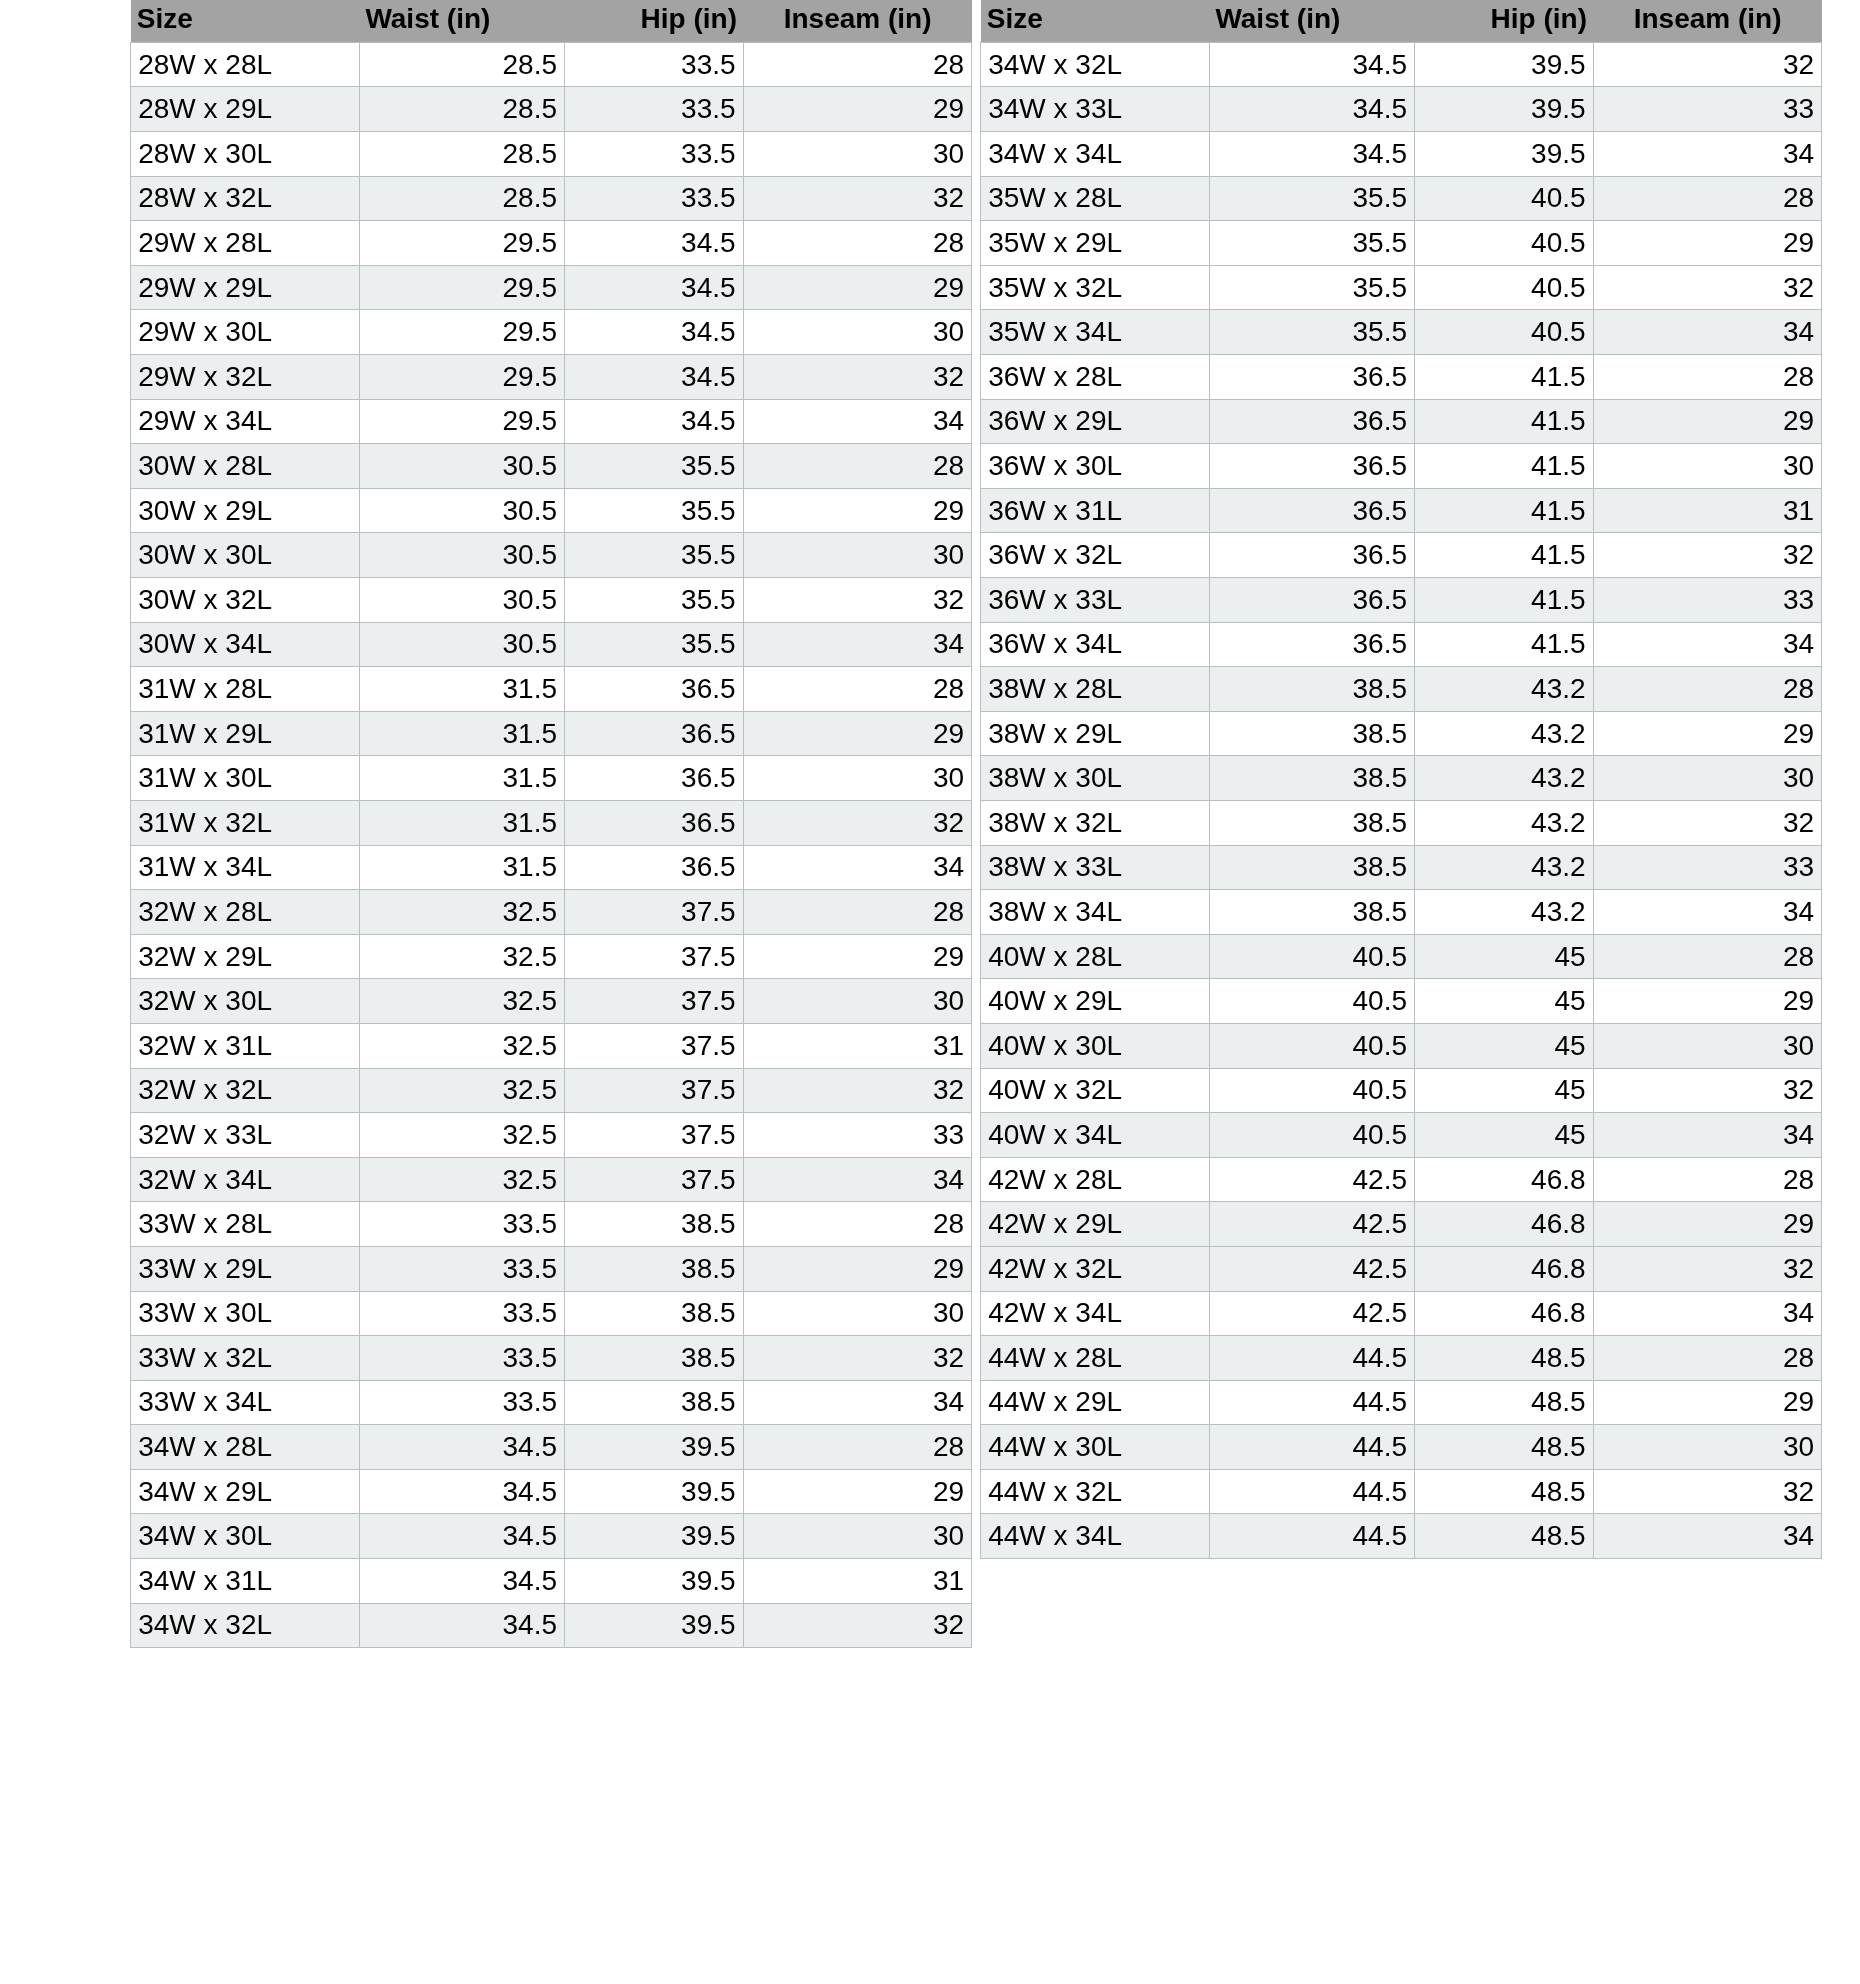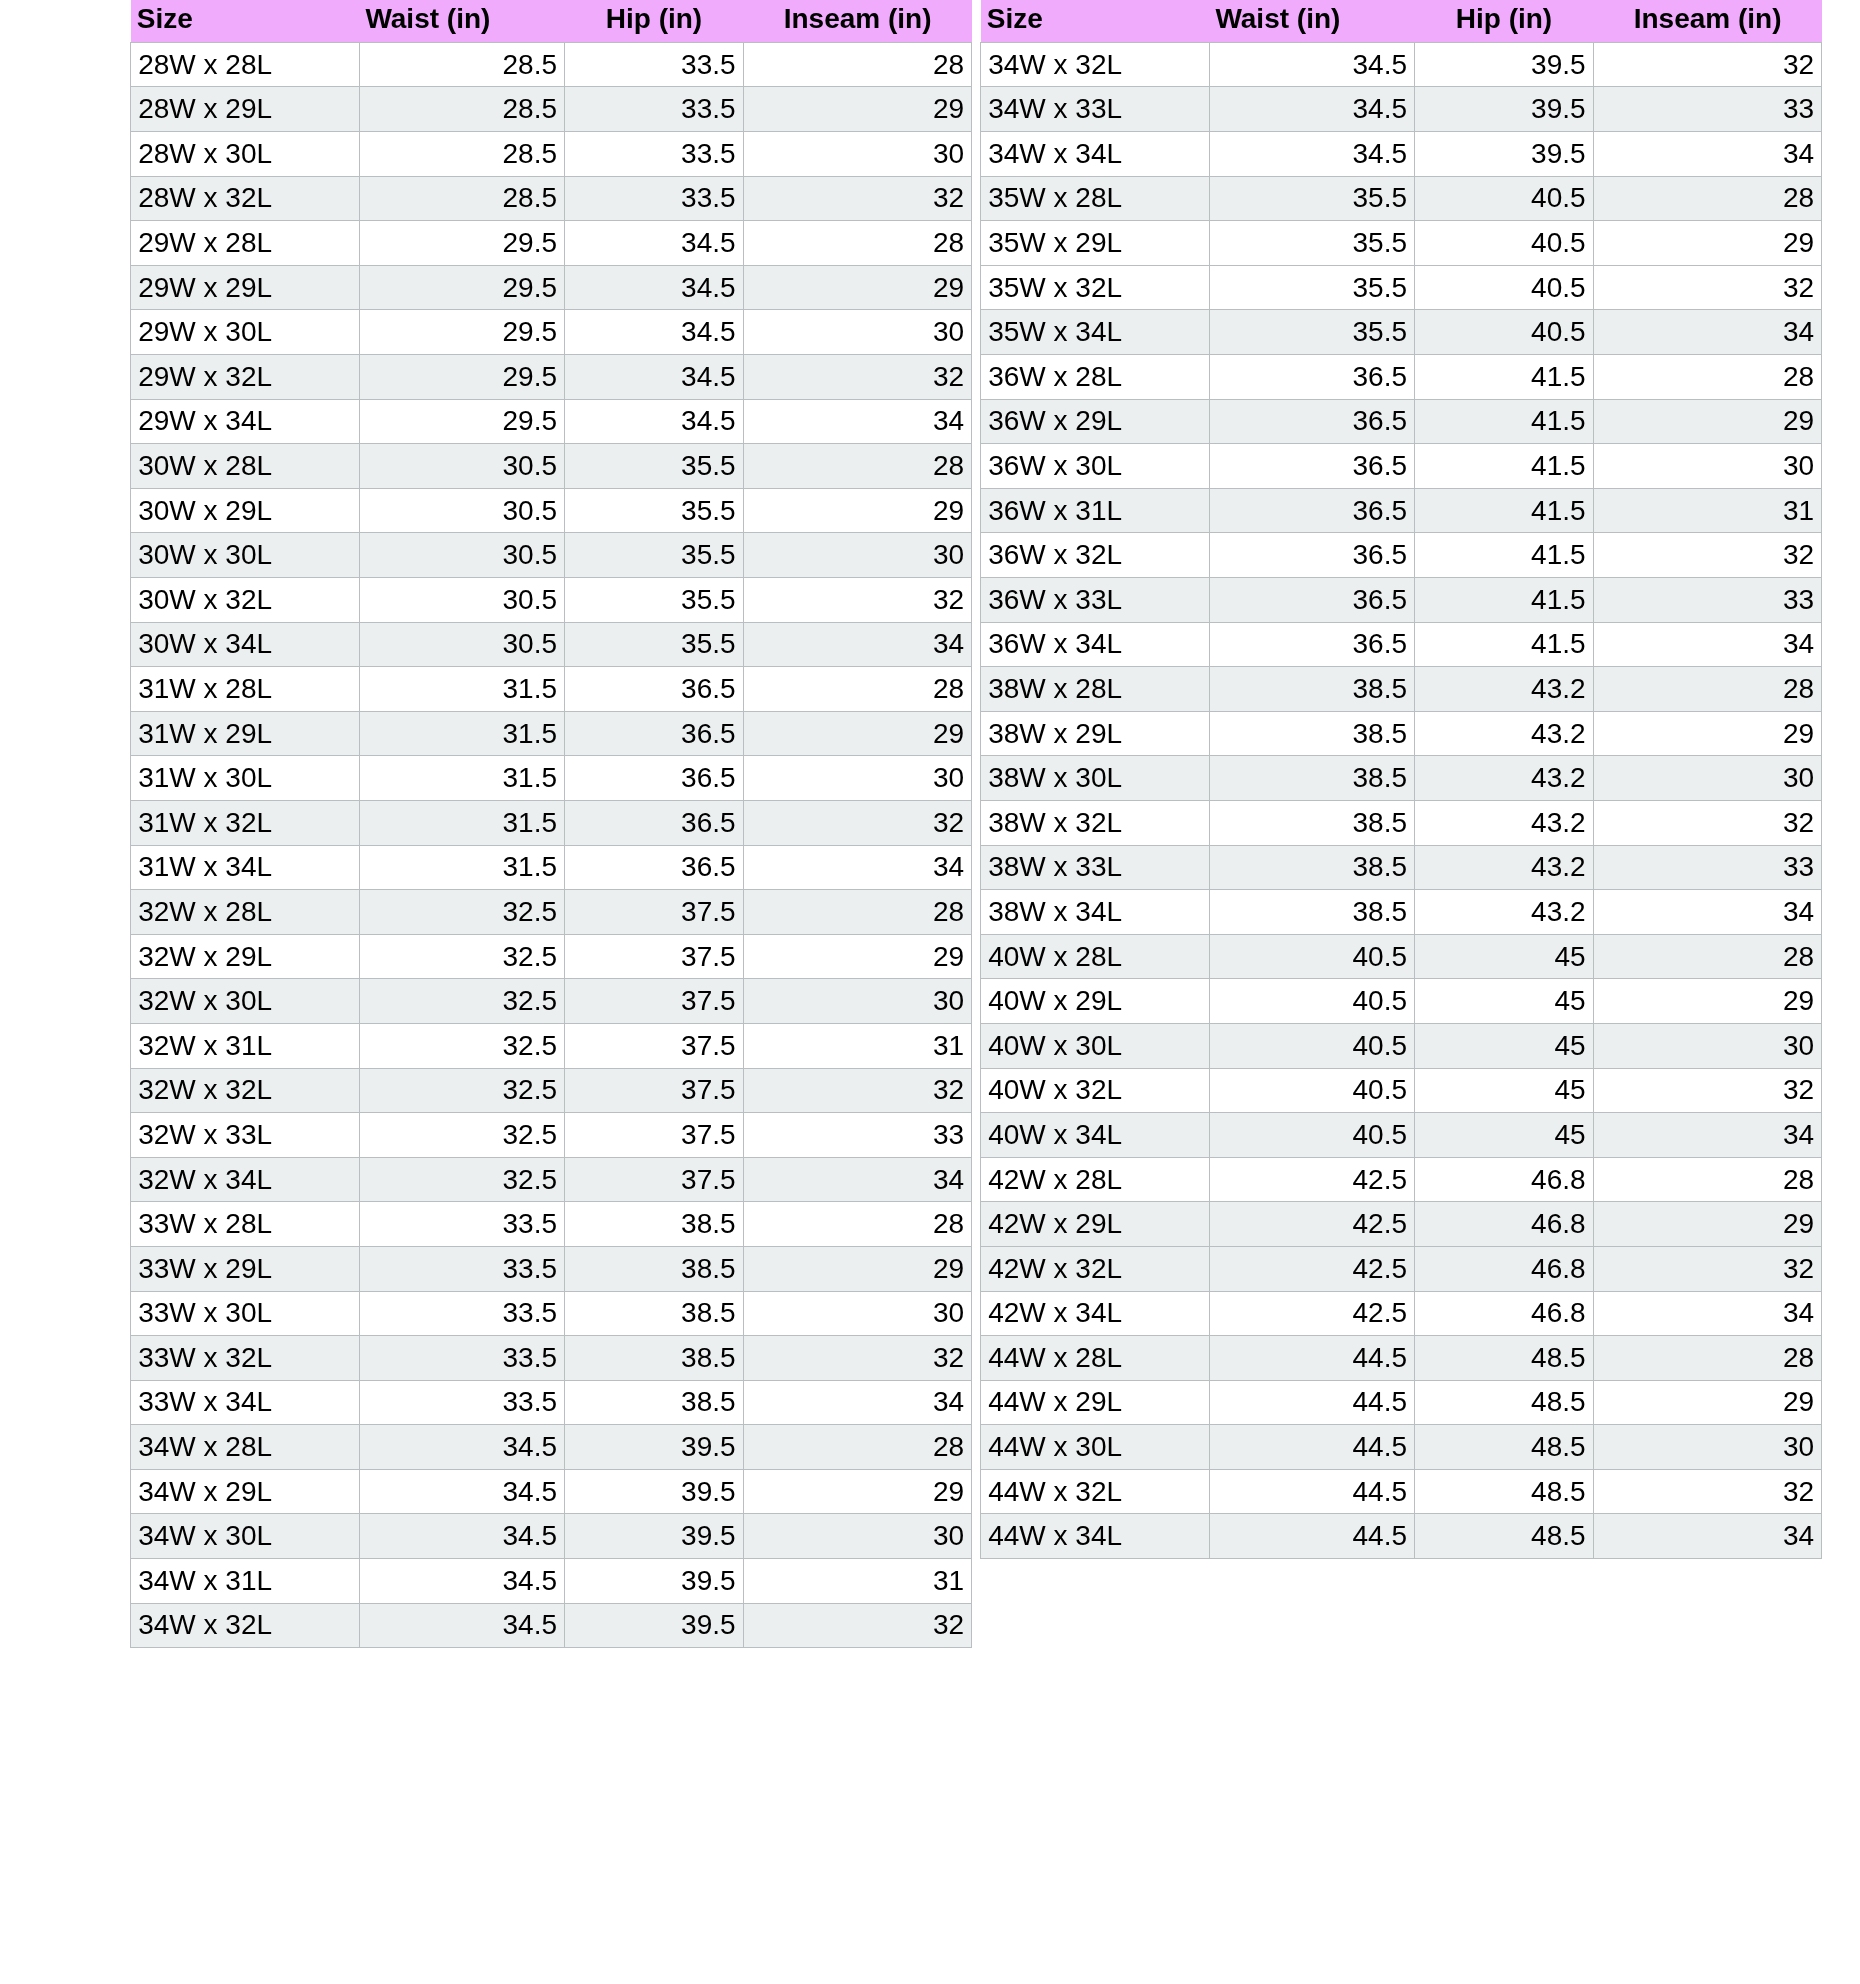--- a/index.html
+++ b/index.html
@@ -37,26 +37,26 @@
   table.size-table {
     border-collapse: collapse;
     width: 792px;
     table-layout: fixed;
   }
   table.size-table th {
     font-size: 28px;
     font-weight: bold;
     padding: 2.7px 6.3px 7.2px 6.3px;
     border: none;
-    background: #f0abfc;
+    background: #a3a3a3;
     white-space: nowrap;
   }
   table.size-table th.c-size { text-align: left; width: 216px; }
   table.size-table th.c-waist { text-align: left; width: 193px; }
-  table.size-table th.c-hip { text-align: center; width: 166px; }
+  table.size-table th.c-hip { text-align: right; width: 166px; }
   table.size-table th.c-inseam { text-align: center; width: 216px; }
 
   table.size-table td {
     font-size: 28px;
     padding: 5.8px 7.2px 5.8px 7.2px;
     border: 0.9px solid #b9bfc0;
     background: #ffffff;
     white-space: nowrap;
     height: 31px;
   }

